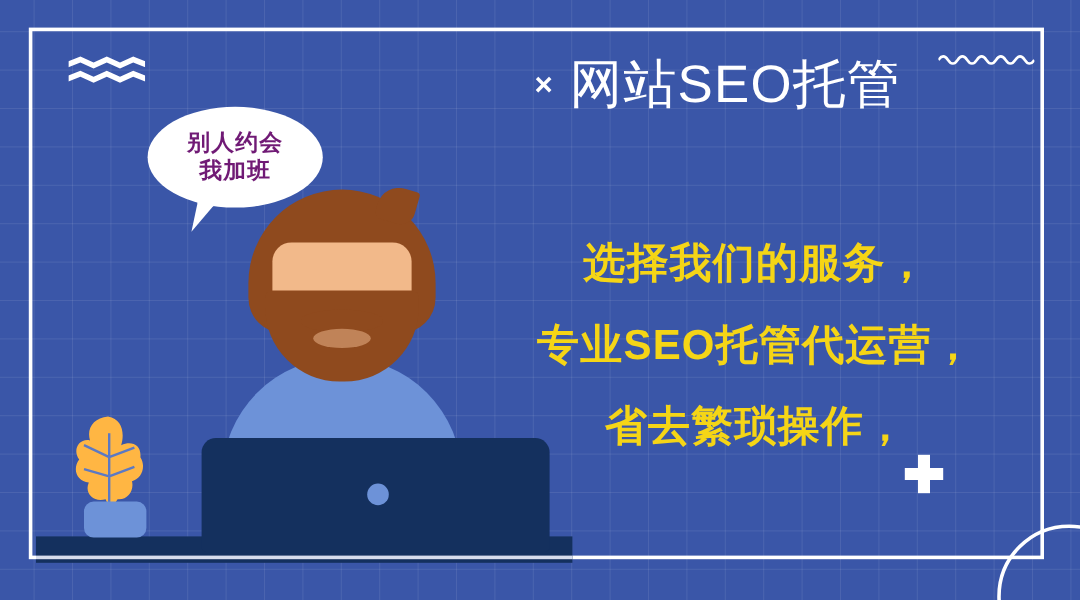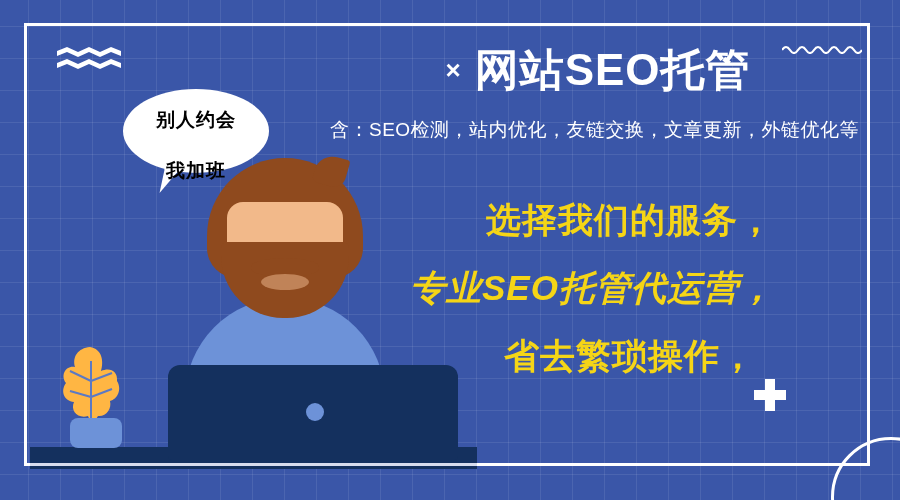--- a/index.html
+++ b/index.html
@@ -119,60 +119,59 @@
   }
 
   
   #bubble{
     position:absolute;left:123px;top:89px;width:146px;height:84px;
     background:#ffffff;border-radius:50%;
     display:flex;flex-direction:column;align-items:center;justify-content:center;
     line-height:1.22;
   }
   #bubble .bl{
-    color:#000000;font-size:19px;font-weight:600;letter-spacing:1px;
+    color:#701a75;font-size:19px;font-weight:600;letter-spacing:1px;
     white-space:nowrap;
-    margin-top:28px;
   }
   #bubble-tail{
     position:absolute;left:163px;top:160px;width:0;height:0;
     border-left:13px solid #ffffff;
     border-right:11px solid transparent;
     border-top:12px solid #ffffff;
     border-bottom:24px solid transparent;
     transform:rotate(12deg);
   }
 
   
   #headline{
     position:absolute;left:338px;top:44px;width:520px;height:52px;
     display:flex;align-items:center;justify-content:center;
   }
   #headline .x{
     color:#ffffff;font-size:26px;font-weight:700;margin-right:14px;
     line-height:1;
   }
   #headline .t{
-    color:#ffffff;font-size:44px;font-weight:700;letter-spacing:1px;
+    color:#ffffff;font-size:44px;font-weight:400;letter-spacing:1px;
     white-space:nowrap;
   }
   #subline{
     position:absolute;left:330px;top:116px;width:560px;height:28px;
     color:#ffffff;font-size:19px;white-space:nowrap;
     display:flex;align-items:center;justify-content:flex-start;
     letter-spacing:.5px;
   }
   #pitch{
     position:absolute;left:410px;top:186px;width:440px;
   }
   #pitch .line{
     color:#f5d516;font-size:35px;font-weight:700;letter-spacing:1px;
     text-align:center;white-space:nowrap;height:68px;line-height:68px;
   }
-  #pitch .line.l2{text-align:left;font-style:italic;}
+  #pitch .line.l2{text-align:center;}
   #pitch .line.l4{text-align:center;}
 </style>
 </head>
 <body>
 
 <div id="banner">
 
   <div id="grid"></div>
 
   <div id="frame"></div>
@@ -224,21 +223,20 @@
   <div id="bubble">
     <div class="bl">别人约会</div>
     <div class="bl">我加班</div>
   </div>
 
   <div id="headline">
     <span class="x">×</span>
     <span class="t">网站SEO托管</span>
   </div>
 
-  <div id="subline">含：SEO检测，站内优化，友链交换，文章更新，外链优化等！</div>
 
   <div id="pitch">
     <div class="line l1">选择我们的服务，</div>
     <div class="line l2">专业SEO托管代运营，</div>
     <div class="line l3">省去繁琐操作，</div>
   </div>
 
 </div>
 
 </body></html>

